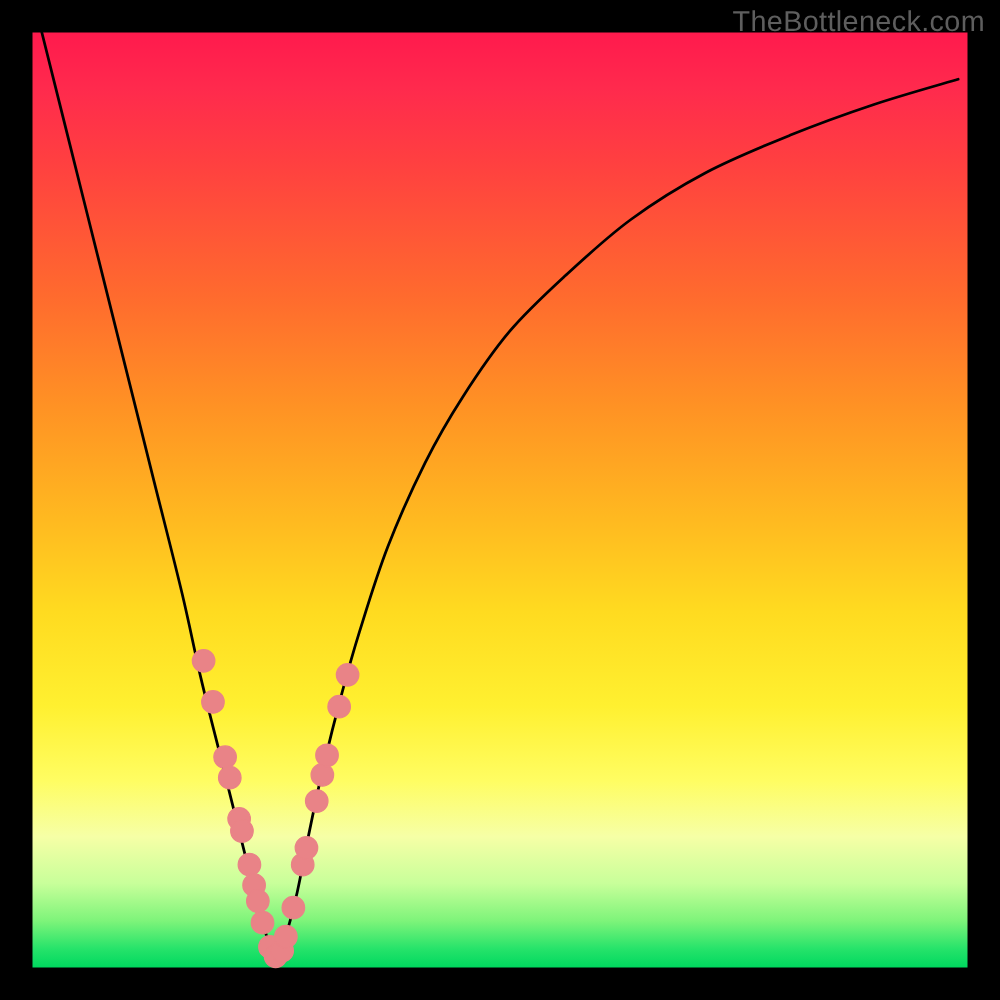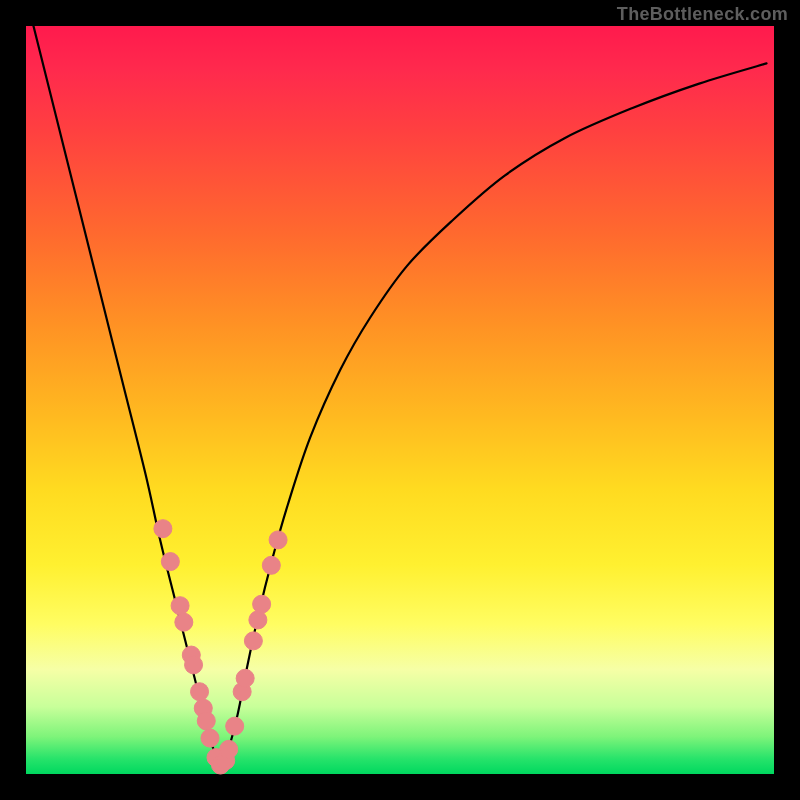--- a/index.html
+++ b/index.html
@@ -30,22 +30,22 @@
       #f6ffa6 86%,
       #c8ff9a 91%,
       #7ef47a 95%,
       #26e36a 98%,
       #00d85f 100%);
   }
   .brand {
     position: absolute;
     top: 4px;
     right: 12px;
-    font-size: 18px;
-    font-weight: 700;
+    font-size: 23px;
+    font-weight: 400;
     color: #5e5e5e;
     letter-spacing: 0.3px;
     user-select: none;
   }
   svg.overlay {
     position: absolute;
     left: 0;
     top: 0;
     width: 748px;
     height: 748px;

